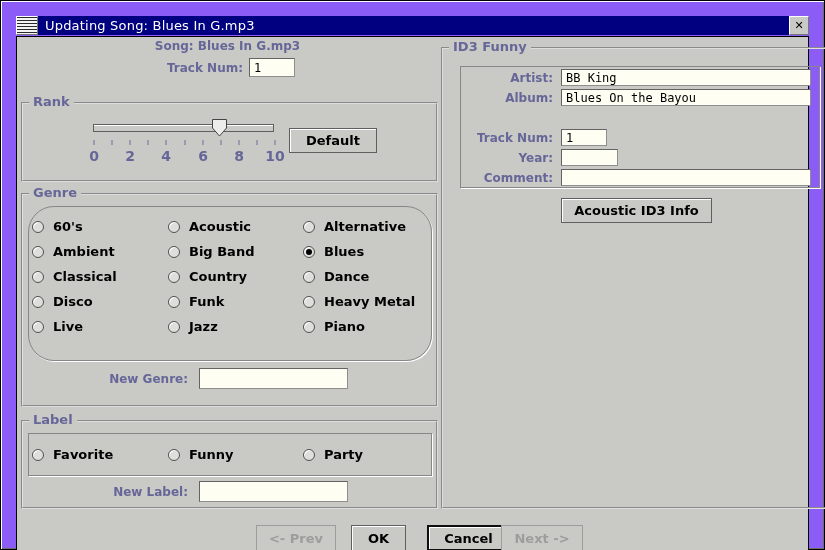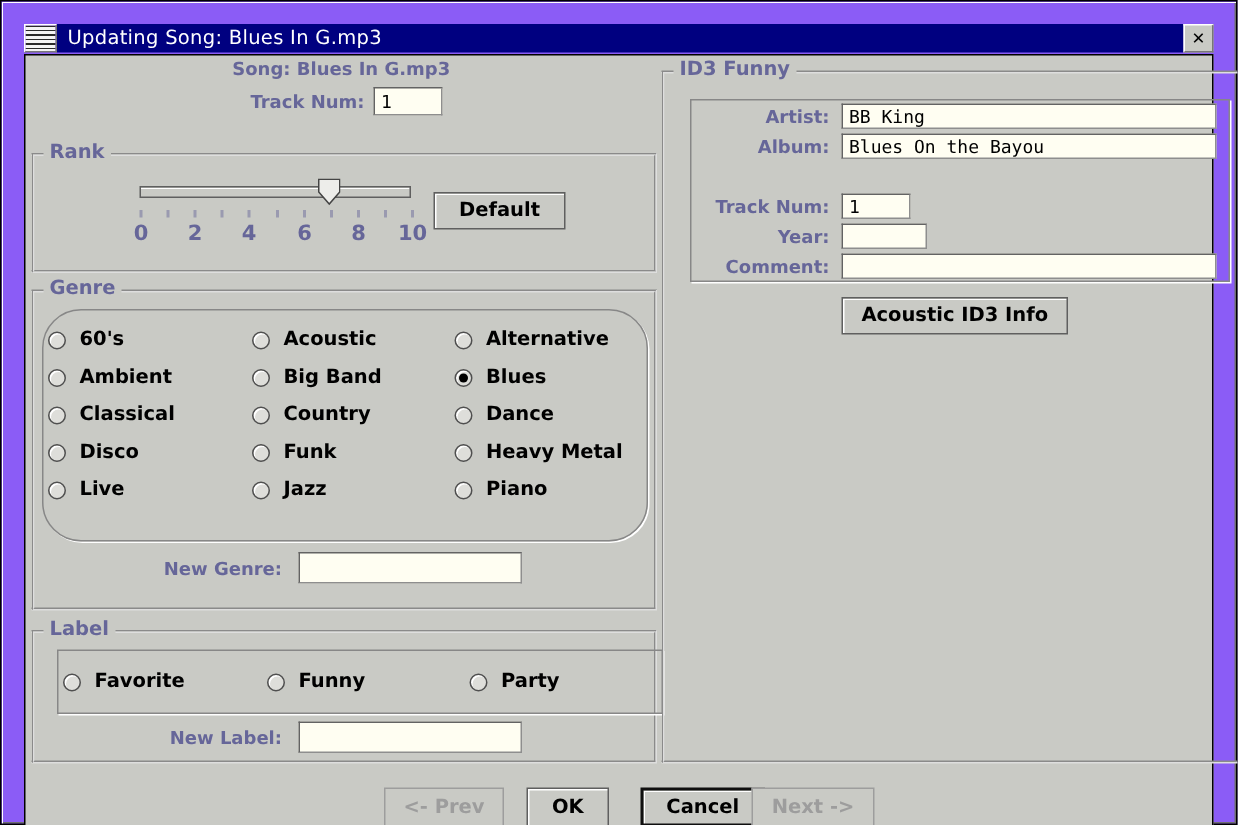--- a/index.html
+++ b/index.html
@@ -192,21 +192,21 @@
             <span class="rb"></span>
             <span class="rl">Piano</span>
           </label>
       </div>
       <div class="abs slabel right-label" style="left:20px; top:177px; width:145px;">New Genre:</div>
       <input class="tf" style="left: 176px; top: 173px; width: 149px; height: 21px;" value="">
     </div>
 
     <div class="group" style="left:4px; top:383px; width:417px; height:89px;">
       <span class="group-title">Label</span>
-      <div class="inset-panel" style="left:15px; top:11px; width:404px; height:43px;
+      <div class="inset-panel" style="left:5px; top:11px; width:404px; height:43px;
            display:grid; grid-template-columns:136px 135px 1fr; align-items:center; padding-left:3px;">
         <label class="radio">
             <span class="rb"></span>
             <span class="rl">Favorite</span>
           </label>
         <label class="radio">
             <span class="rb"></span>
             <span class="rl">Funny</span>
           </label>
         <label class="radio">

